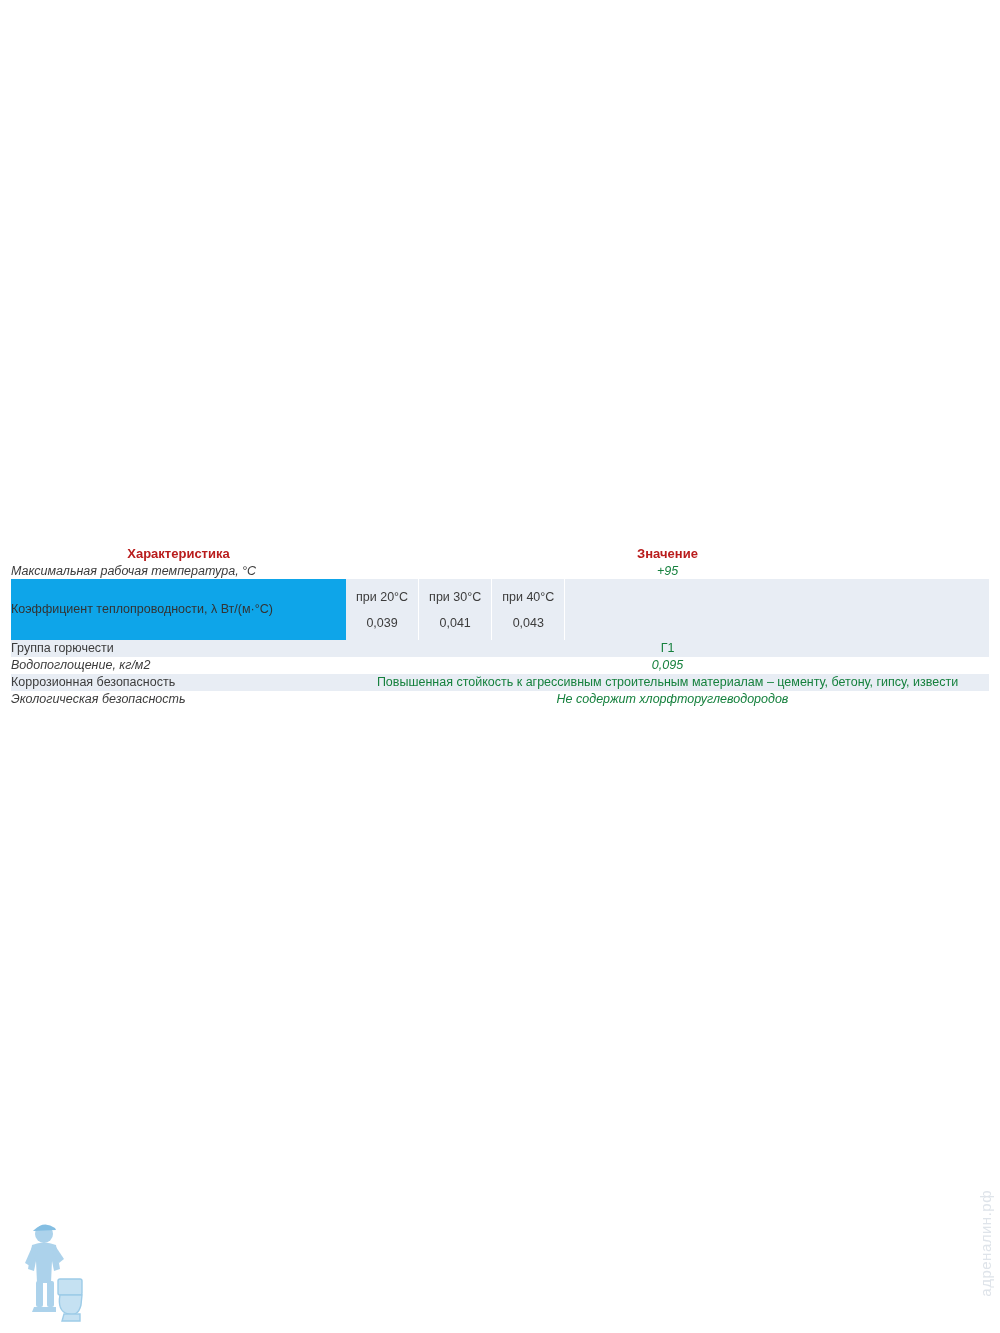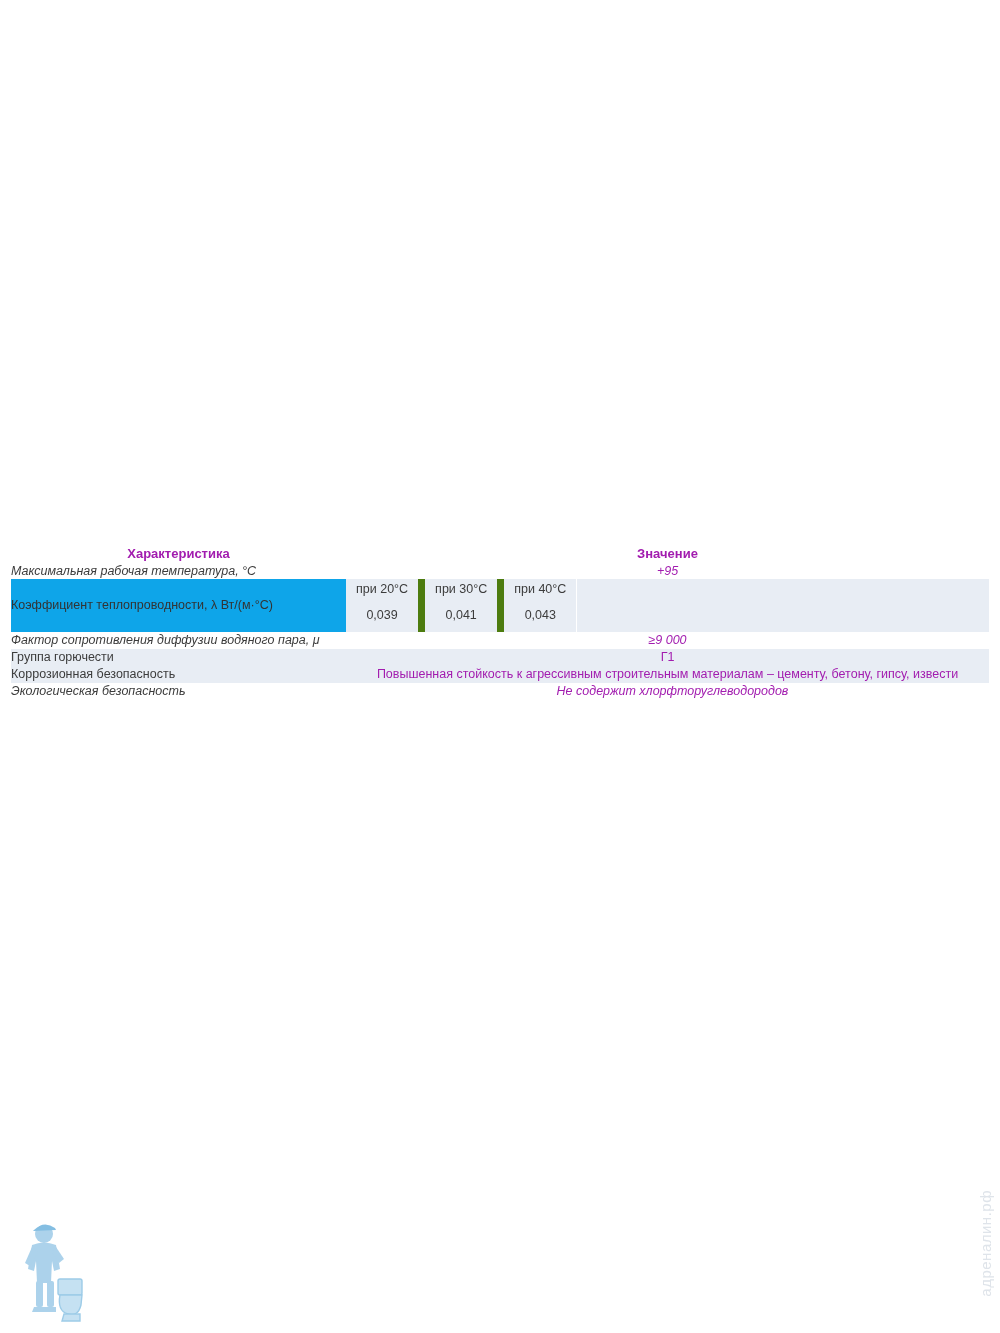--- a/index.html
+++ b/index.html
@@ -30,37 +30,37 @@
     line-height: 1.35;
   }
   table.spec th,
   table.spec td {
     padding: 0;
     vertical-align: middle;
   }
   .hdr th {
     font-size: 13px;
     font-weight: bold;
-    color: #a21caf;
+    color: #b91c1c;
     text-align: center;
     padding: 4px 6px 7px 6px;
     background: #ffffff;
   }
   .hdr th.c1 { width: 335px; }
 
   .lbl {
     padding: 6px 6px 6px 4px;
     text-align: left;
     width: 335px;
     color: #3c3c3c;
   }
   .val {
     padding: 6px 6px;
     text-align: center;
-    color: #a21caf;
+    color: #15803d;
   }
   .val.left {
     text-align: center;
     padding-left: 10px;
   }
   tr.zebra > td { background: #e8edf4; }
   tr.plain > td { background: #ffffff; font-style: italic; }
 
   
   .cond-row td { padding: 0; }
@@ -70,28 +70,28 @@
     background: #0ea5e9;
     text-align: left;
   }
   .cond-cell { background: #e8edf4; padding: 0; }
   table.cond {
     border-collapse: collapse;
     margin: 0;
     font-size: 12.5px;
   }
   table.cond td {
-    border-left: 7px solid #4d7c0f;
+    border-left: 1px solid #4d7c0f;
     border-right: 1px solid #ffffff;
     padding: 5px 10px 4px 10px;
     text-align: center;
     color: #3c3c3c;
     min-width: 48px;
   }
-  table.cond tr.t-head td { padding-top: 2px; }
+  table.cond tr.t-head td { padding-top: 10px; }
   table.cond tr.t-body td { padding-bottom: 8px; }
   table.cond td.first { border-left: none; }
 
   
   .wm-text {
     position: absolute;
     right: 6px;
     bottom: 36px;
     writing-mode: vertical-rl;
     transform: rotate(180deg);
@@ -141,30 +141,30 @@
             <tr class="t-body">
               <td class="first">0,039</td>
               <td>0,041</td>
               <td>0,043</td>
             </tr>
           </tbody>
             </table>
         </td>
       </tr>
 
-      <tr class="plain">
-        <td class="lbl">Фактор сопротивления диффузии водяного пара, μ</td>
-        <td class="val">≥9 000</td>
-      </tr>
 
       <tr class="zebra">
         <td class="lbl">Группа горючести</td>
         <td class="val">Г1</td>
       </tr>
 
+      <tr class="plain">
+        <td class="lbl">Водопоглощение, кг/м2</td>
+        <td class="val">0,095</td>
+      </tr>
 
       <tr class="zebra">
         <td class="lbl">Коррозионная безопасность</td>
         <td class="val">Повышенная стойкость к агрессивным строительным материалам – цементу, бетону, гипсу, извести</td>
       </tr>
 
       <tr class="plain">
         <td class="lbl">Экологическая безопасность</td>
         <td class="val left">Не содержит хлорфторуглеводородов</td>
       </tr>

